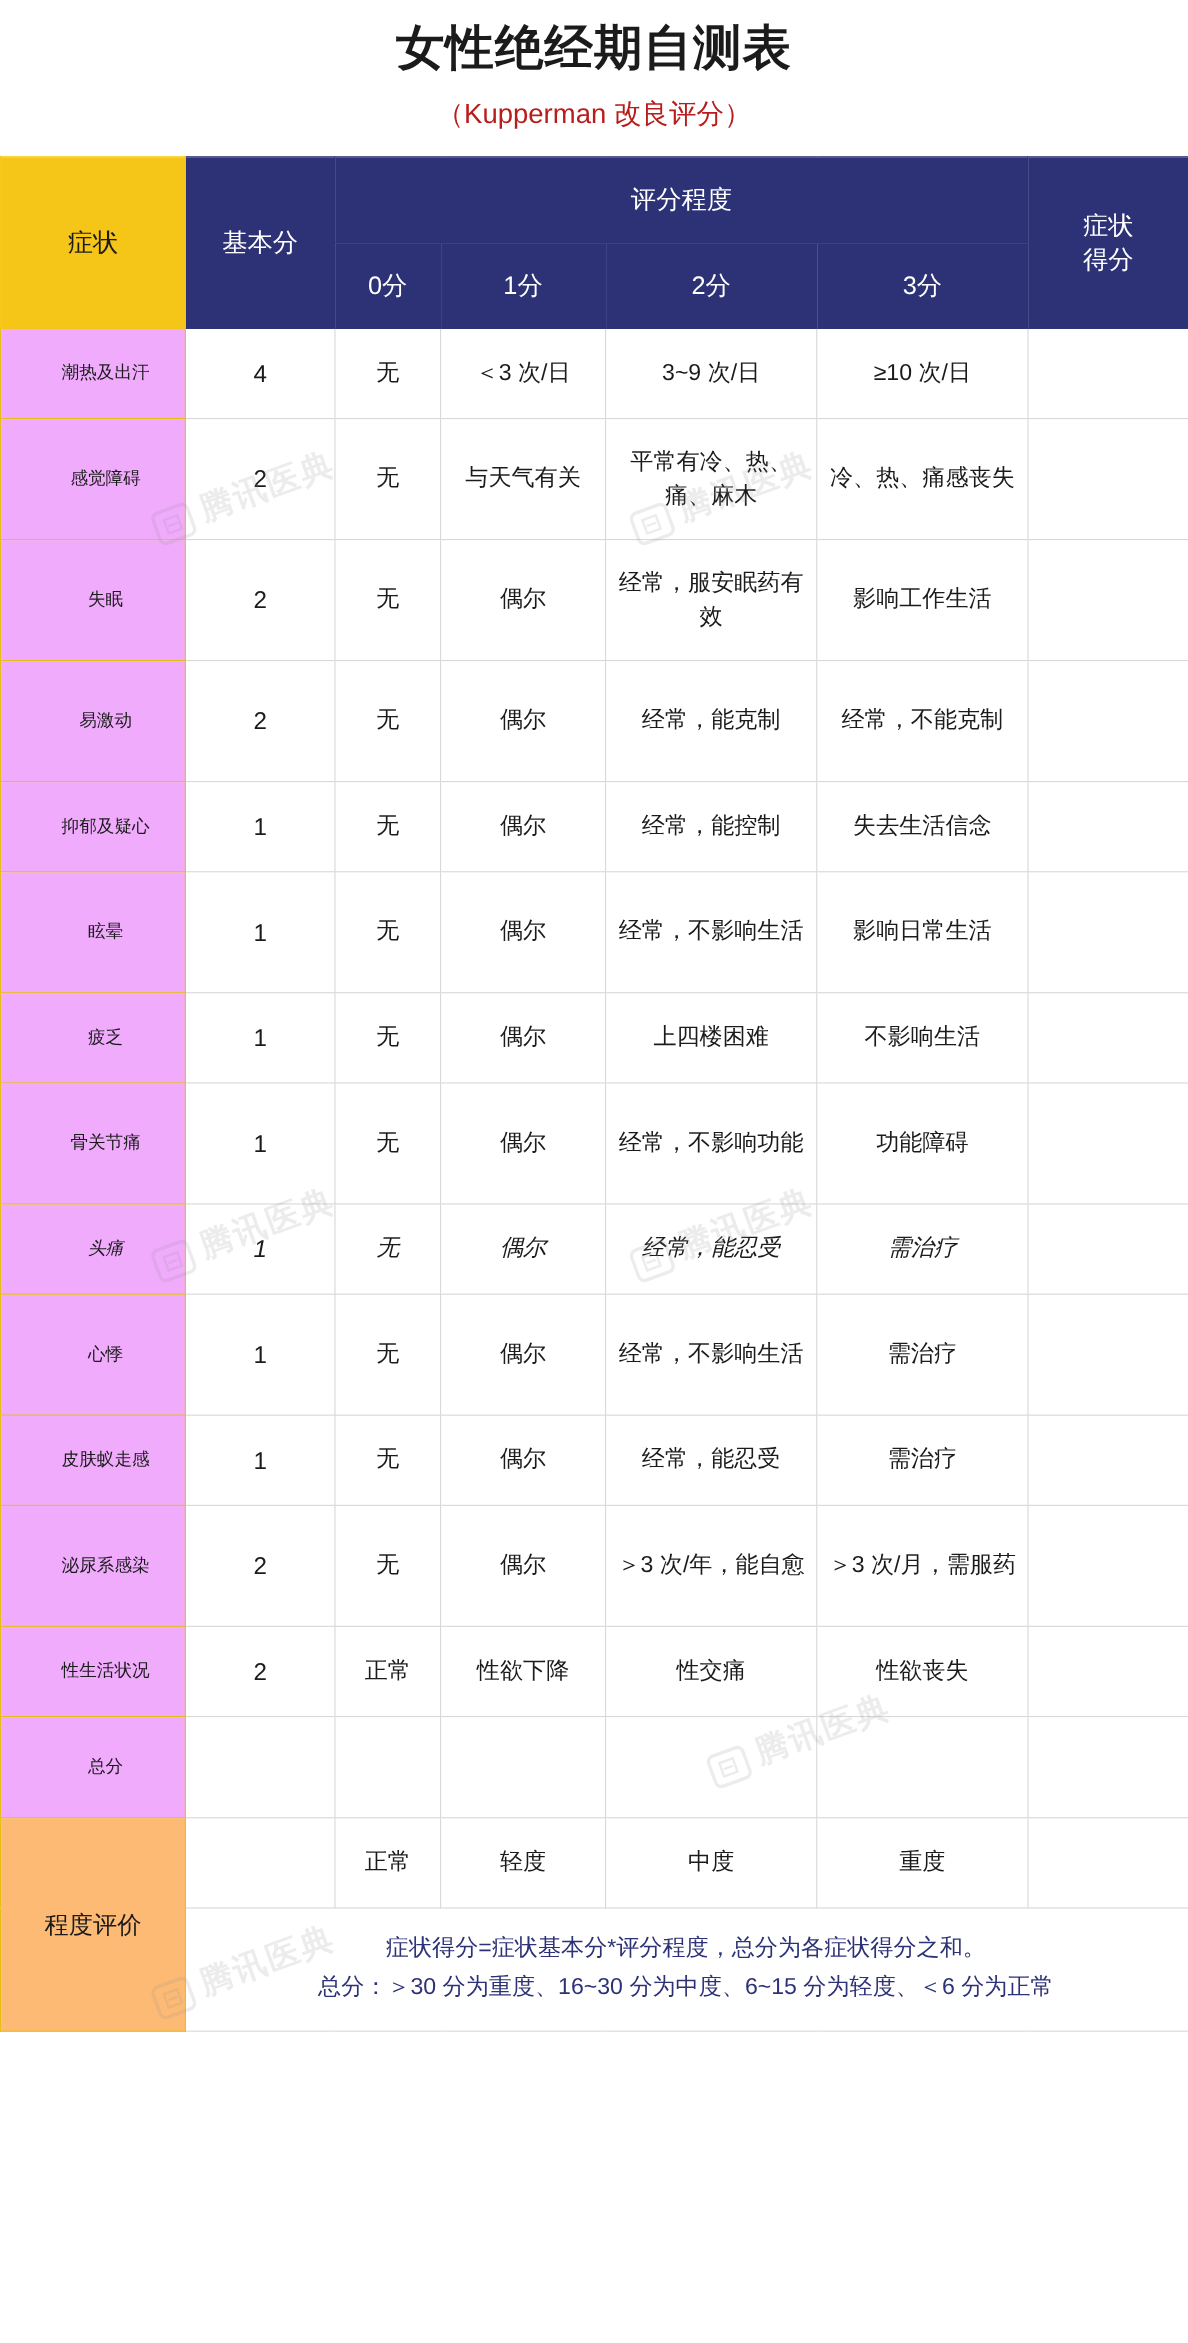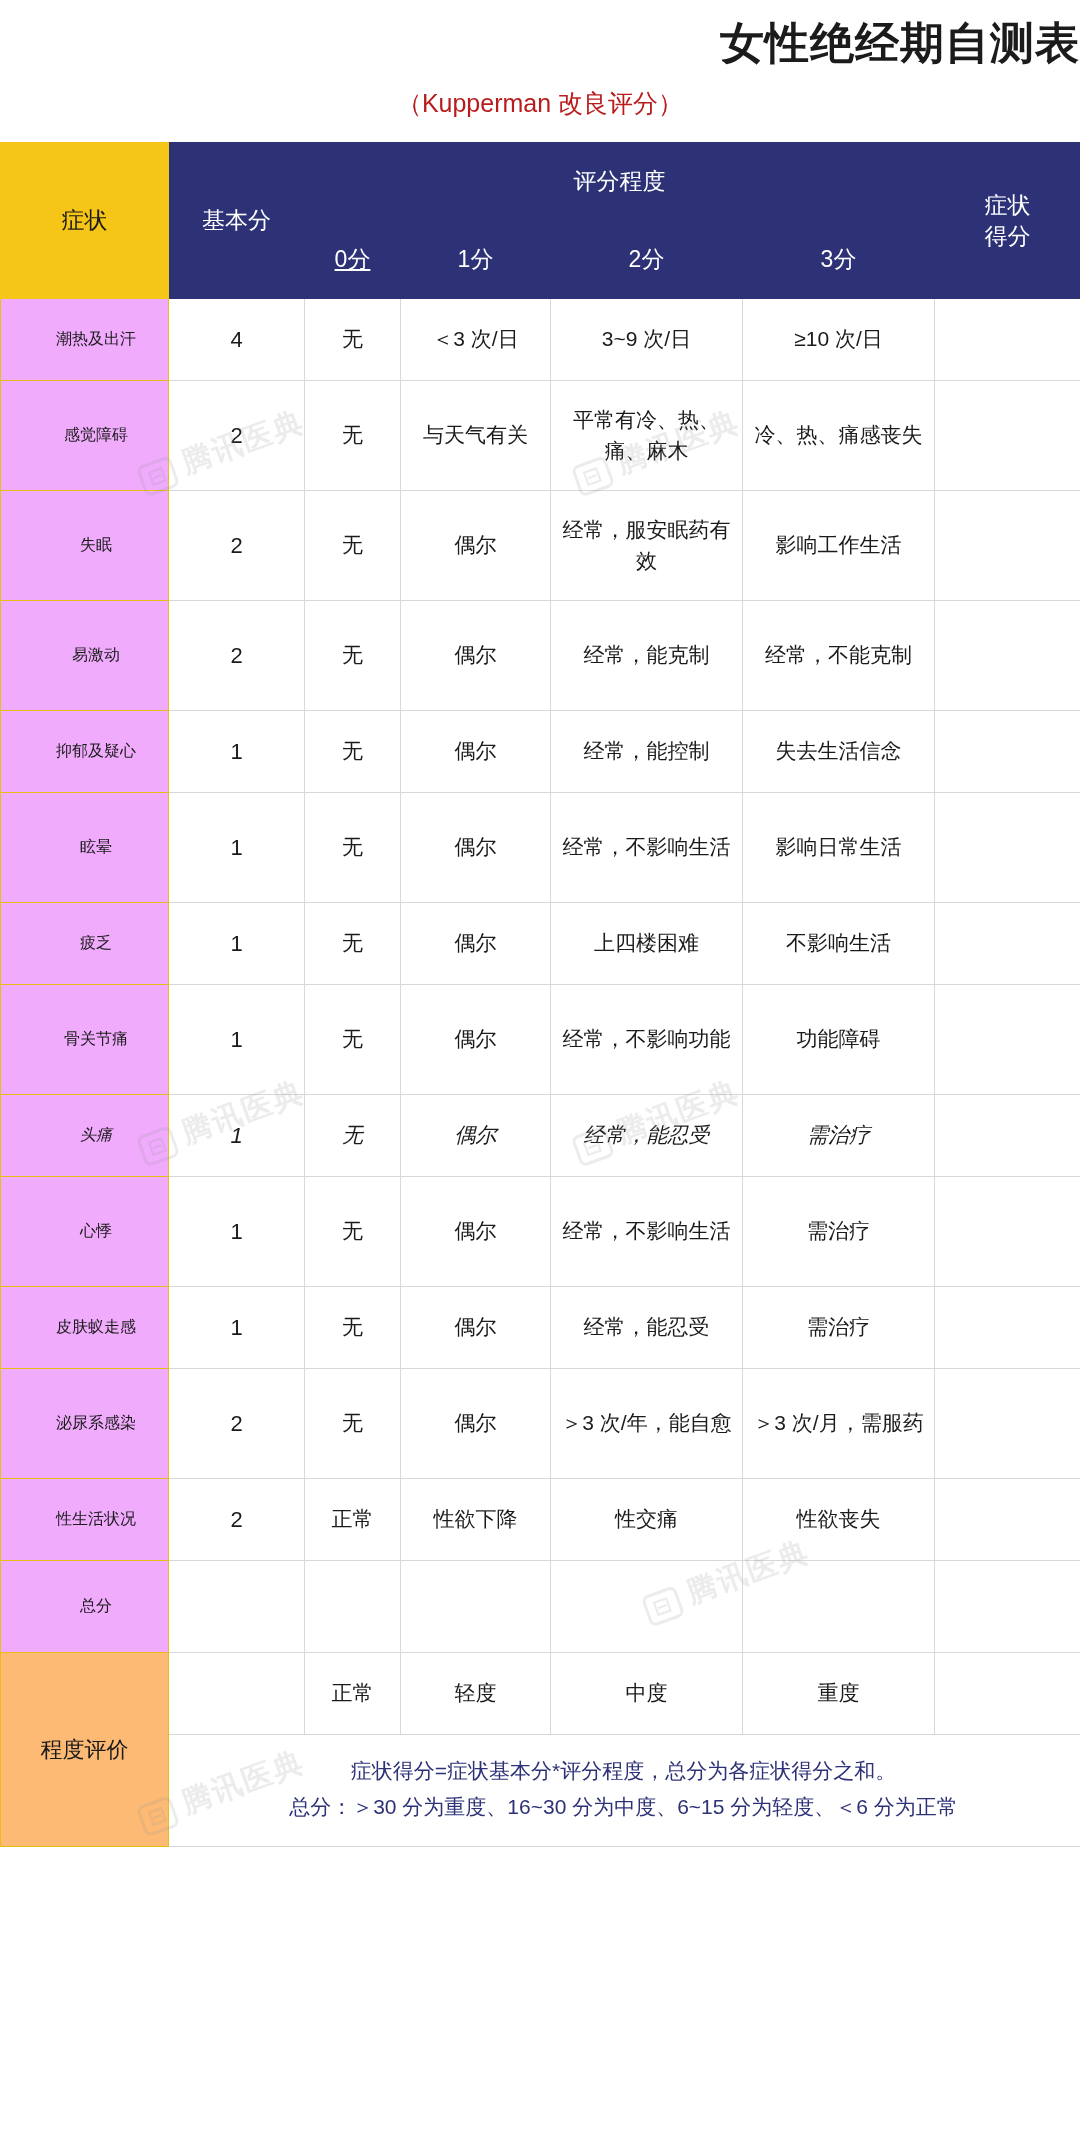--- a/index.html
+++ b/index.html
@@ -10,21 +10,21 @@
     font-family: "Liberation Sans", "DejaVu Sans", sans-serif;
   }
   .page {
     width: 1080px;
     min-height: 2130px;
     background: #ffffff;
     position: relative;
     overflow: hidden;
   }
   .title {
-    text-align: right;
+    text-align: center;
     font-size: 44px;
     font-weight: bold;
     color: #1b1b1b;
     padding-top: 14px;
     letter-spacing: 1px;
   }
   .subtitle {
     text-align: center;
     font-size: 25px;
     color: #b91c1c;
@@ -140,21 +140,21 @@
       <tr>
         <th class="hdr-yellow" rowspan="2" style="height:78px;">症状</th>
         <th class="hdr-navy" rowspan="2">基本分</th>
         <th class="hdr-navy" colspan="4" style="height:78px;">评分程度</th>
         <th class="hdr-navy" rowspan="2">
           <div>症状</div>
           <div>得分</div>
         </th>
       </tr>
       <tr>
-        <th class="hdr-navy" style="height:78px;text-decoration:underline;">0分</th>
+        <th class="hdr-navy" style="height:78px;">0分</th>
         <th class="hdr-navy">1分</th>
         <th class="hdr-navy">2分</th>
         <th class="hdr-navy">3分</th>
       </tr>
     </thead>
     <tbody>
 
       <tr style="height:82px;">
         <td class="sym-cell">潮热及出汗</td>
         <td class="base-cell">4</td>

